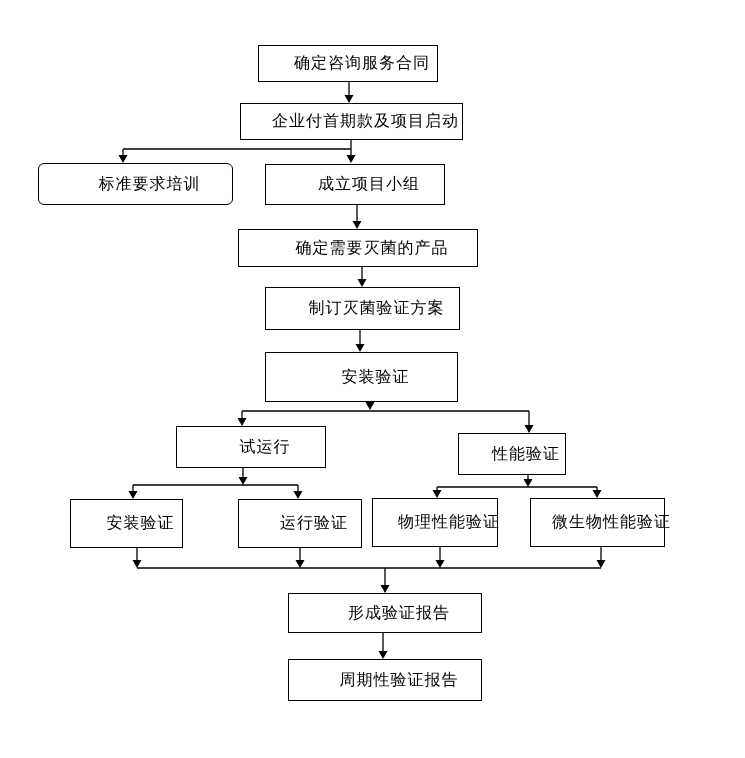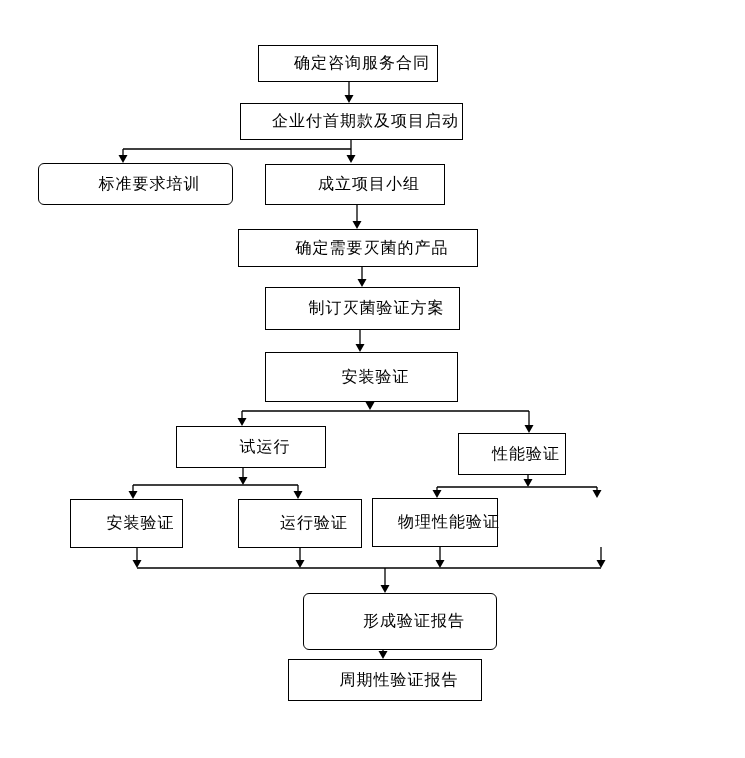--- a/index.html
+++ b/index.html
@@ -148,18 +148,19 @@
   <div class="node" style="left:176px; top:426px; width:150px; height:42px;">试运行</div>
 
   <div class="node" style="left:458px; top:433px; width:108px; height:42px;">性能验证</div>
 
   <div class="node" style="left:70px;  top:499px; width:113px; height:49px;">安装验证</div>
 
   <div class="node" style="left:238px; top:499px; width:124px; height:49px;">运行验证</div>
 
   <div class="node" style="left:372px; top:498px; width:126px; height:49px;text-align:center;">物理性能验证</div>
 
+  <div class="node" style="left:530px; top:498px; width:135px; height:49px;">微生物性能验证</div>
 
-  <div class="node" style="left:303px; top:593px; width:194px; height:57px;border-radius:6px;">形成验证报告</div>
+  <div class="node" style="left:288px; top:593px; width:194px; height:40px;">形成验证报告</div>
 
   <div class="node" style="left:288px; top:659px; width:194px; height:42px;">周期性验证报告</div>
 
 </div>
 
 </body></html>

